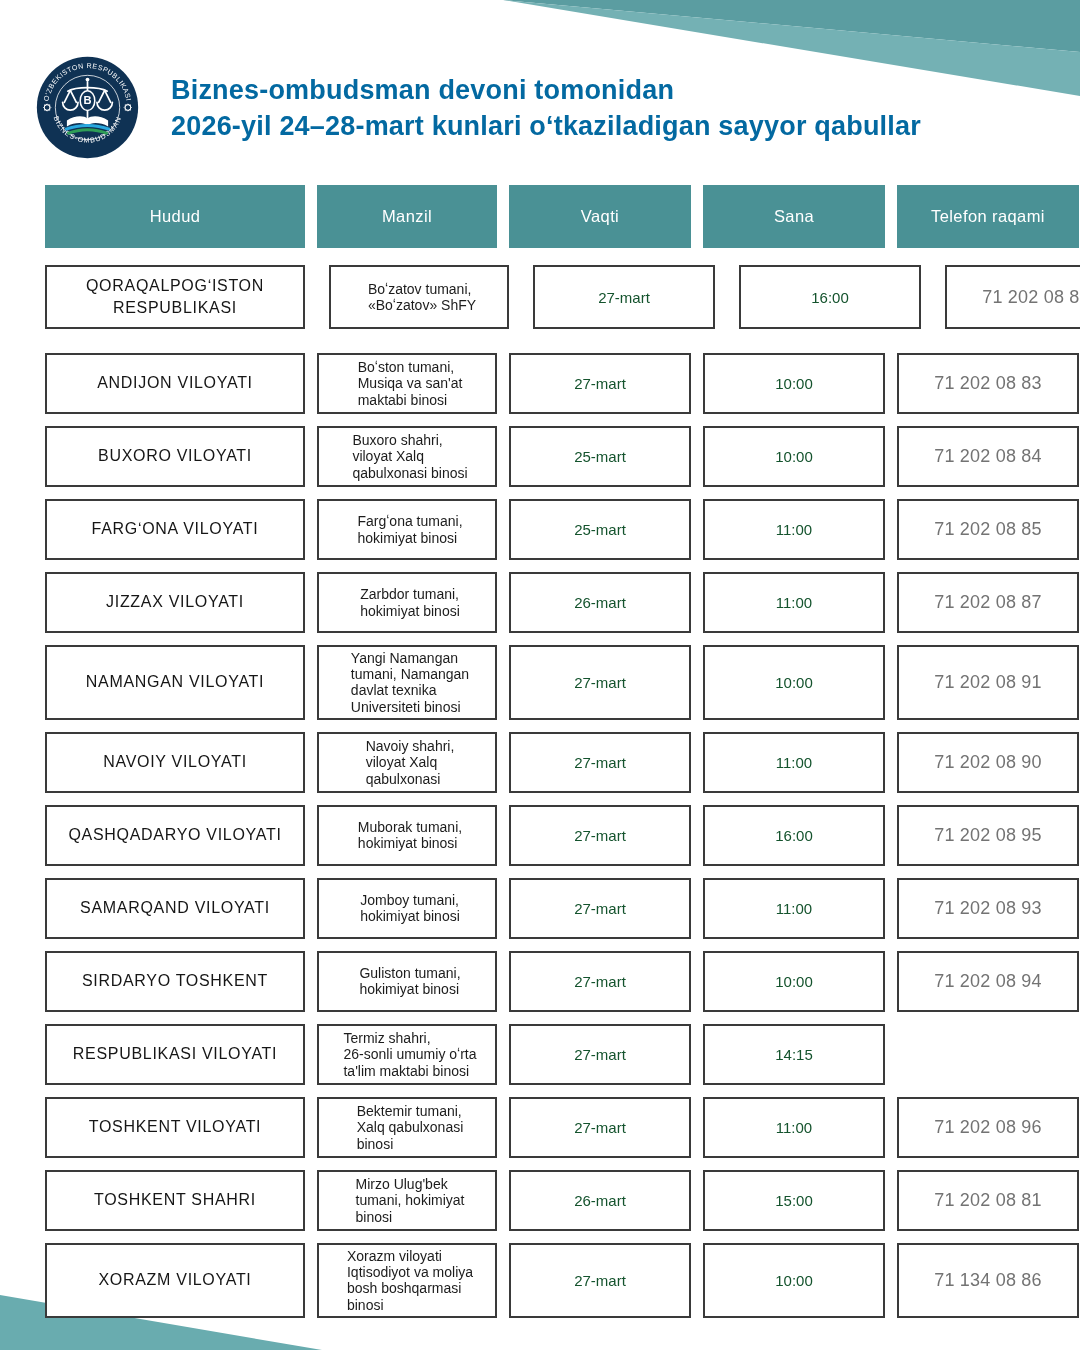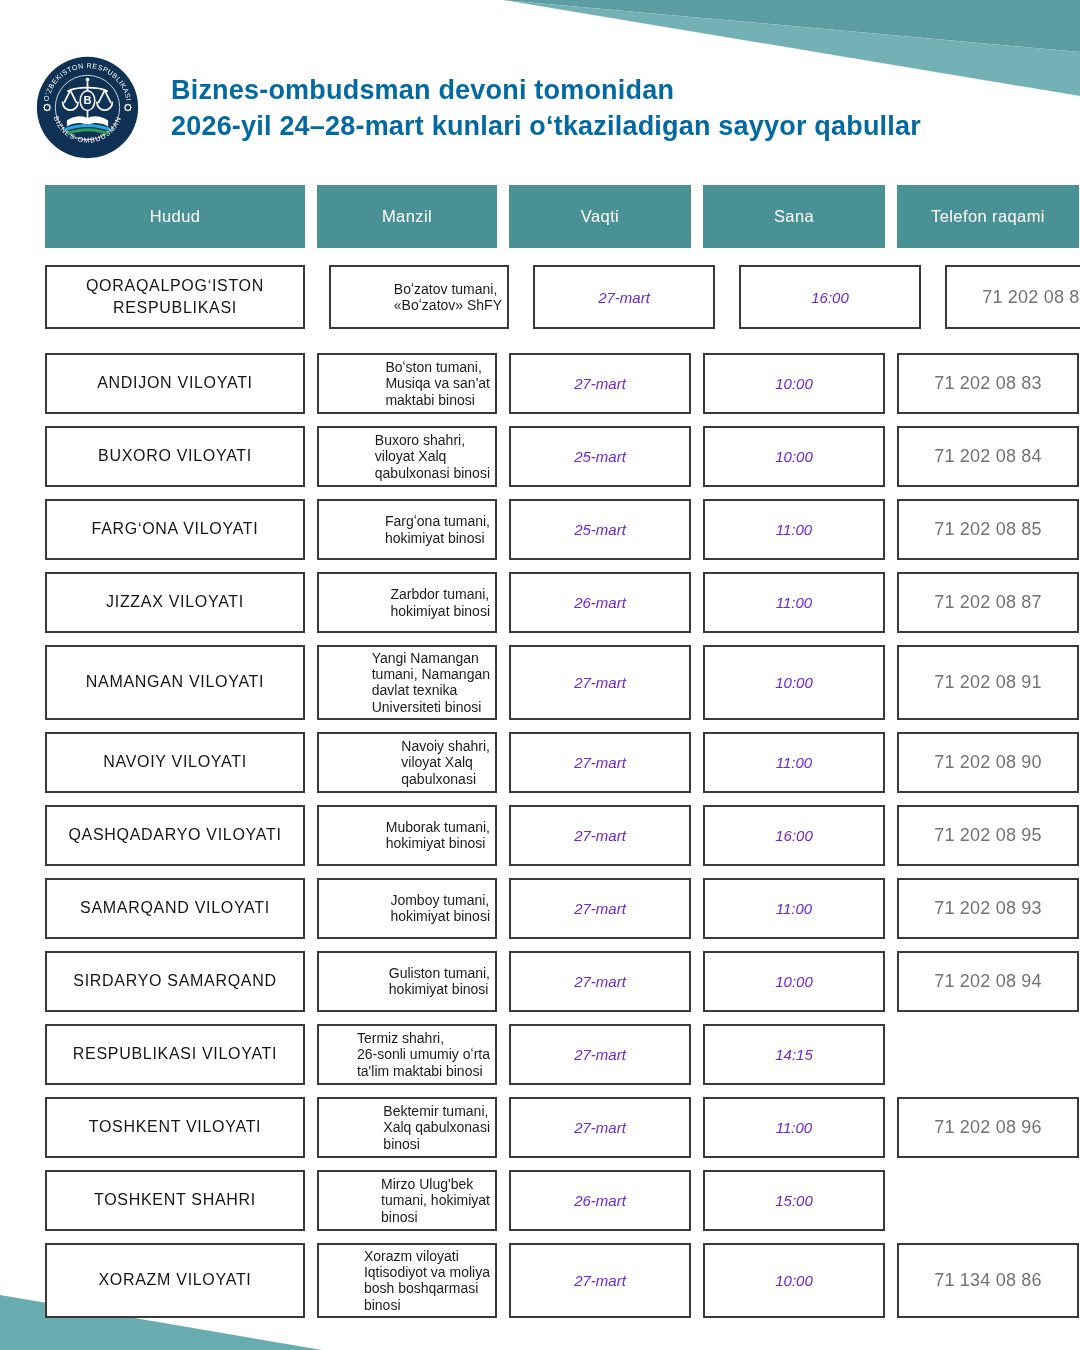--- a/index.html
+++ b/index.html
@@ -54,28 +54,28 @@
     display: flex; align-items: center; justify-content: center;
     text-align: center;
     padding: 3px 5px;
   }
   .cell-region span {
     font-size: 16px;
     letter-spacing: 0.7px;
     line-height: 1.4;
     color: #161616;
   }
-  .cell-address { justify-content: flex-end; text-align: left; padding-left: 11px; padding-right: 5px; }
+  .cell-address { justify-content: center; text-align: left; padding-left: 11px; padding-right: 5px; }
   .cell-address span {
     font-size: 14px;
     line-height: 1.16;
     white-space: pre-line;
     color: #1c1c1c;
   }
-  .cell-date span, .cell-time span { font-size: 15px; color: #6d28d9; font-style: italic; }
+  .cell-date span, .cell-time span { font-size: 15px; color: #14532d; }
   .cell-phone span { font-size: 18px; color: #737373; letter-spacing: 0.2px; }
 </style>
 </head>
 <body>
 
 <svg class="bg-svg" viewBox="0 0 1080 1350" aria-hidden="true">
   <polygon points="503,0 1080,0 1080,52" fill="#5b9da1"></polygon>
   <polygon points="503,0 1080,52 1080,96" fill="#74b1b4"></polygon>
   <polygon points="0,1295 322,1350 0,1350" fill="#69acaf"></polygon>
 </svg>
@@ -296,21 +296,21 @@
         </div>
         <div class="cell cell-time">
           <span>11:00</span>
         </div>
         <div class="cell cell-phone">
           <span>71 202 08 93</span>
         </div>
       </div>
       <div class="trow">
         <div class="cell cell-region">
-          <span>SIRDARYO SAMARQAND</span>
+          <span>SIRDARYO TOSHKENT</span>
         </div>
         <div class="cell cell-address">
           <span>Guliston tumani,
 hokimiyat binosi</span>
         </div>
         <div class="cell cell-date">
           <span>27-mart</span>
         </div>
         <div class="cell cell-time">
           <span>10:00</span>
@@ -361,20 +361,23 @@
         <div class="cell cell-address">
           <span>Mirzo Ulug'bek
 tumani, hokimiyat
 binosi</span>
         </div>
         <div class="cell cell-date">
           <span>26-mart</span>
         </div>
         <div class="cell cell-time">
           <span>15:00</span>
+        </div>
+        <div class="cell cell-phone">
+          <span>71 202 08 81</span>
         </div>
       </div>
       <div class="trow">
         <div class="cell cell-region">
           <span>XORAZM VILOYATI</span>
         </div>
         <div class="cell cell-address">
           <span>Xorazm viloyati
 Iqtisodiyot va moliya
 bosh boshqarmasi

